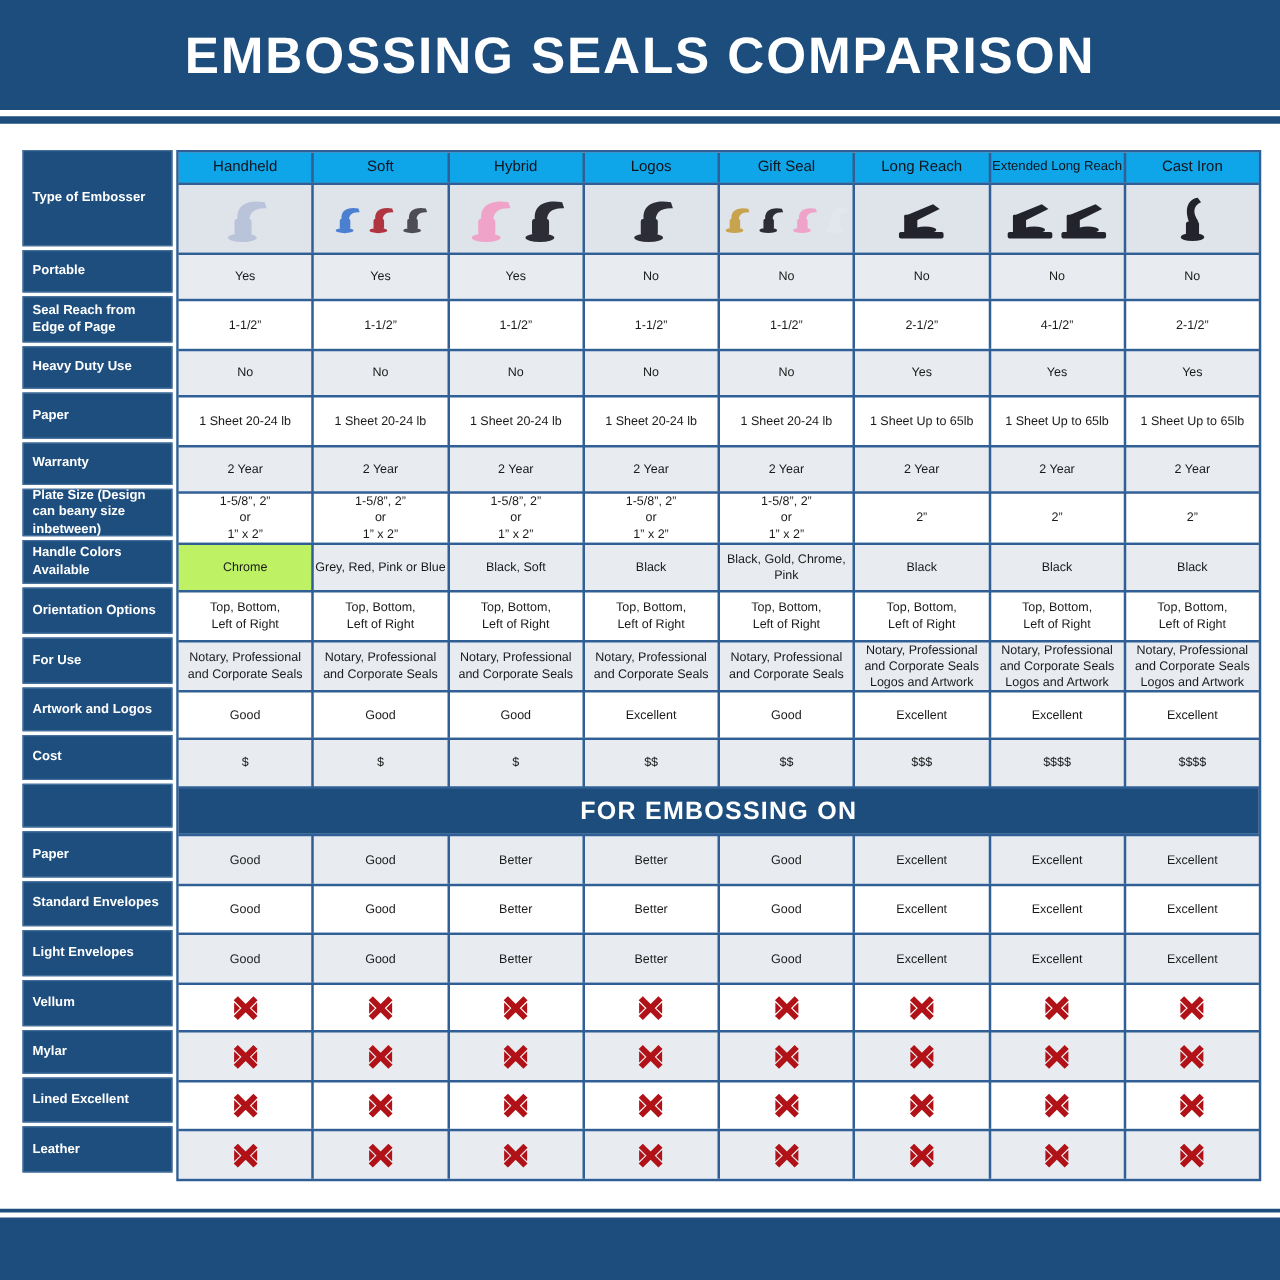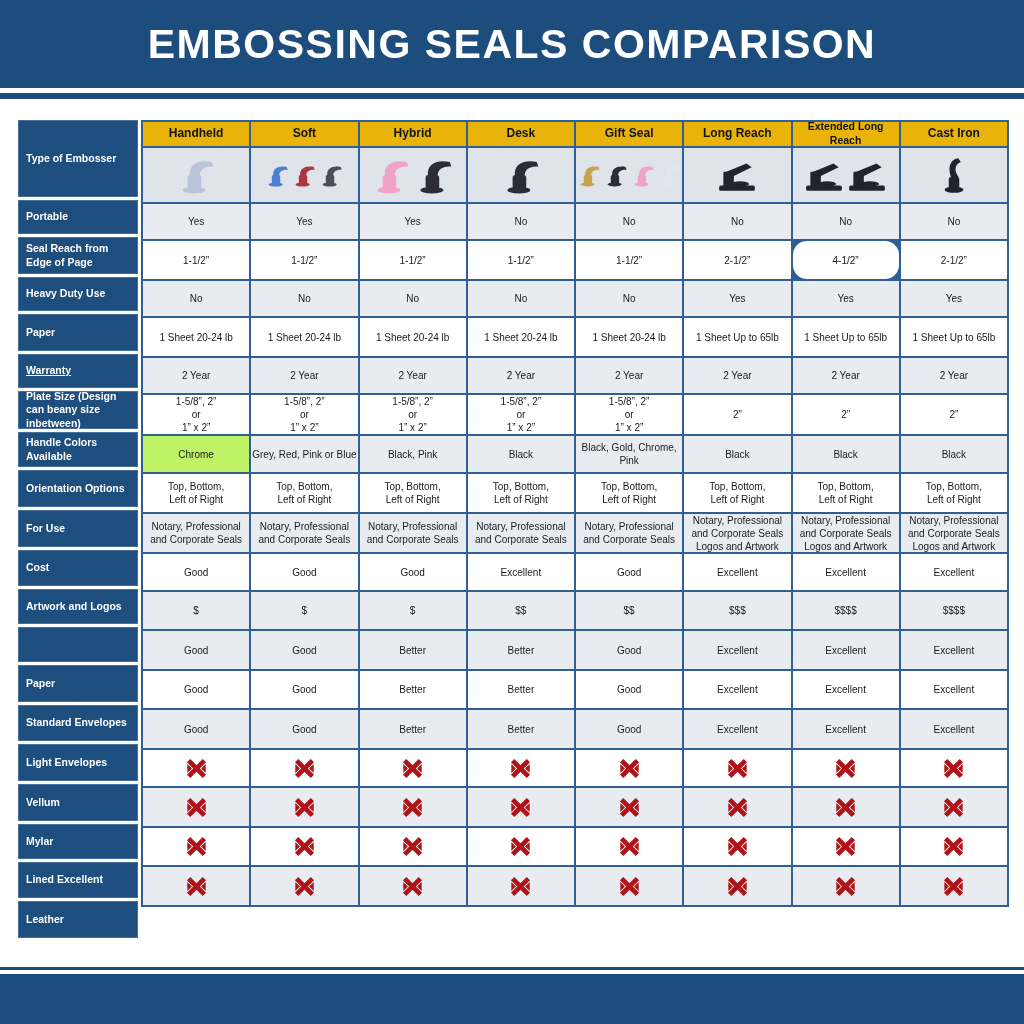--- a/index.html
+++ b/index.html
@@ -18,62 +18,62 @@
   .lbl{background:#1d4e7e;color:#ffffff;font-weight:bold;font-size:10.5px;line-height:1.25;
        display:flex;align-items:center;padding:0 7px;box-sizing:border-box;margin-bottom:3px;
        border:1px solid #46709c;}
 
   
   .data-area{position:absolute;left:141px;top:120px;width:864px;border:2px solid #2f5f94;box-sizing:content-box;}
   .drow{display:grid;grid-template-columns:repeat(8,1fr);column-gap:2px;background:#2f5f94;}
   .drow + .drow{border-top:2px solid #2f5f94;}
   .cell{display:flex;align-items:center;justify-content:center;text-align:center;
         font-size:10px;color:#1a1a1a;line-height:1.3;white-space:pre-line;overflow:hidden;}
-  .cell.head{background:#eab308;font-weight:bold;font-size:12px;color:#10141c;}
+  .cell.head{background:#0ea5e9;font-weight:normal;font-size:12px;color:#10141c;}
   .cell.img{background:#dfe4eb;gap:1px;}
   .band{display:flex;align-items:center;justify-content:center;background:#1d4d7d;}
   .band-text{color:#ffffff;font-weight:bold;font-size:20px;letter-spacing:1px;}
 </style>
 </head>
 <body>
 
 <div class="page">
   <div class="top-band">
     <div class="title">EMBOSSING SEALS COMPARISON</div>
   </div>
   <div class="top-stripe"></div>
 
   <div class="label-col" id="labelCol">
       <div class="lbl" style="height: 77px;">Type of Embosser</div>
       <div class="lbl" style="height: 34px;">Portable</div>
       <div class="lbl" style="height: 37px;">Seal Reach from Edge of Page</div>
       <div class="lbl" style="height: 34px;">Heavy Duty Use</div>
       <div class="lbl" style="height: 37px;">Paper</div>
-      <div class="lbl" style="height: 34px; text-decoration: underline;">Warranty</div>
+      <div class="lbl" style="height: 34px;">Warranty</div>
       <div class="lbl" style="height: 38px;">Plate Size (Design can beany size inbetween)</div>
       <div class="lbl" style="height: 35px;">Handle Colors Available</div>
       <div class="lbl" style="height: 37px;">Orientation Options</div>
       <div class="lbl" style="height: 37px;">For Use</div>
+      <div class="lbl" style="height: 35px;">Artwork and Logos</div>
       <div class="lbl" style="height: 36px;">Cost</div>
-      <div class="lbl" style="height: 35px;">Artwork and Logos</div>
       <div class="lbl" style="height: 35px;"></div>
       <div class="lbl" style="height: 37px;">Paper</div>
       <div class="lbl" style="height: 36px;">Standard Envelopes</div>
       <div class="lbl" style="height: 37px;">Light Envelopes</div>
       <div class="lbl" style="height: 37px;">Vellum</div>
       <div class="lbl" style="height: 35px;">Mylar</div>
       <div class="lbl" style="height: 36px;">Lined Excellent</div>
       <div class="lbl" style="height: 37px;">Leather</div>
     </div>
   <div class="data-area" id="dataArea">
       <div class="drow" style="height: 24px;">
         <div class="cell head">Handheld</div>
         <div class="cell head">Soft</div>
         <div class="cell head">Hybrid</div>
-        <div class="cell head">Desk</div>
+        <div class="cell head">Logos</div>
         <div class="cell head">Gift Seal</div>
         <div class="cell head">Long Reach</div>
         <div class="cell head" style="font-size: 10.5px;">Extended Long Reach</div>
         <div class="cell head">Cast Iron</div>
       </div>
       <div class="drow" style="height: 54px;">
         <div class="cell img"><svg width="42" height="44" viewBox="0 0 40 40" fill="#b9c3da">
             <ellipse cx="18" cy="34.5" rx="11" ry="3.2"></ellipse>
             <rect x="12" y="20" width="13" height="13" rx="2.5"></rect>
             <path d="M14.5 22 C12 10 22 5 35 7.5 L36.5 12 C27 11.5 23 15.5 23.5 22 Z"></path>
@@ -155,21 +155,21 @@
         <div class="cell" style="background: rgb(232, 236, 241);">No</div>
         <div class="cell" style="background: rgb(232, 236, 241);">No</div>
       </div>
       <div class="drow" style="height: 38px;">
         <div class="cell" style="background: rgb(255, 255, 255);">1-1/2”</div>
         <div class="cell" style="background: rgb(255, 255, 255);">1-1/2”</div>
         <div class="cell" style="background: rgb(255, 255, 255);">1-1/2”</div>
         <div class="cell" style="background: rgb(255, 255, 255);">1-1/2”</div>
         <div class="cell" style="background: rgb(255, 255, 255);">1-1/2”</div>
         <div class="cell" style="background: rgb(255, 255, 255);">2-1/2”</div>
-        <div class="cell" style="background: rgb(255, 255, 255); border-radius: 14px;">4-1/2”</div>
+        <div class="cell" style="background: rgb(255, 255, 255);">4-1/2”</div>
         <div class="cell" style="background: rgb(255, 255, 255);">2-1/2”</div>
       </div>
       <div class="drow" style="height: 35px;">
         <div class="cell" style="background: rgb(232, 236, 241);">No</div>
         <div class="cell" style="background: rgb(232, 236, 241);">No</div>
         <div class="cell" style="background: rgb(232, 236, 241);">No</div>
         <div class="cell" style="background: rgb(232, 236, 241);">No</div>
         <div class="cell" style="background: rgb(232, 236, 241);">No</div>
         <div class="cell" style="background: rgb(232, 236, 241);">Yes</div>
         <div class="cell" style="background: rgb(232, 236, 241);">Yes</div>
@@ -211,21 +211,21 @@
         <div class="cell" style="background: rgb(255, 255, 255);">1-5/8”, 2”
 or
 1” x 2”</div>
         <div class="cell" style="background: rgb(255, 255, 255);">2”</div>
         <div class="cell" style="background: rgb(255, 255, 255);">2”</div>
         <div class="cell" style="background: rgb(255, 255, 255);">2”</div>
       </div>
       <div class="drow" style="height: 36px;">
         <div class="cell" style="background: #bef264;">Chrome</div>
         <div class="cell" style="background: rgb(232, 236, 241);">Grey, Red, Pink or Blue</div>
-        <div class="cell" style="background: rgb(232, 236, 241);">Black, Pink</div>
+        <div class="cell" style="background: rgb(232, 236, 241);">Black, Soft</div>
         <div class="cell" style="background: rgb(232, 236, 241);">Black</div>
         <div class="cell" style="background: rgb(232, 236, 241);">Black, Gold, Chrome, Pink</div>
         <div class="cell" style="background: rgb(232, 236, 241);">Black</div>
         <div class="cell" style="background: rgb(232, 236, 241);">Black</div>
         <div class="cell" style="background: rgb(232, 236, 241);">Black</div>
       </div>
       <div class="drow" style="height: 38px;">
         <div class="cell" style="background: rgb(255, 255, 255);">Top, Bottom,
 Left of Right</div>
         <div class="cell" style="background: rgb(255, 255, 255);">Top, Bottom,
@@ -277,20 +277,23 @@
       <div class="drow" style="height: 37px;">
         <div class="cell" style="background: rgb(232, 236, 241);">$</div>
         <div class="cell" style="background: rgb(232, 236, 241);">$</div>
         <div class="cell" style="background: rgb(232, 236, 241);">$</div>
         <div class="cell" style="background: rgb(232, 236, 241);">$$</div>
         <div class="cell" style="background: rgb(232, 236, 241);">$$</div>
         <div class="cell" style="background: rgb(232, 236, 241);">$$$</div>
         <div class="cell" style="background: rgb(232, 236, 241);">$$$$</div>
         <div class="cell" style="background: rgb(232, 236, 241);">$$$$</div>
       </div>
+      <div class="drow band" style="height: 36px; display: flex;">
+        <div class="band-text">FOR EMBOSSING ON</div>
+      </div>
       <div class="drow" style="height: 38px;">
         <div class="cell" style="background: rgb(232, 236, 241);">Good</div>
         <div class="cell" style="background: rgb(232, 236, 241);">Good</div>
         <div class="cell" style="background: rgb(232, 236, 241);">Better</div>
         <div class="cell" style="background: rgb(232, 236, 241);">Better</div>
         <div class="cell" style="background: rgb(232, 236, 241);">Good</div>
         <div class="cell" style="background: rgb(232, 236, 241);">Excellent</div>
         <div class="cell" style="background: rgb(232, 236, 241);">Excellent</div>
         <div class="cell" style="background: rgb(232, 236, 241);">Excellent</div>
       </div>

